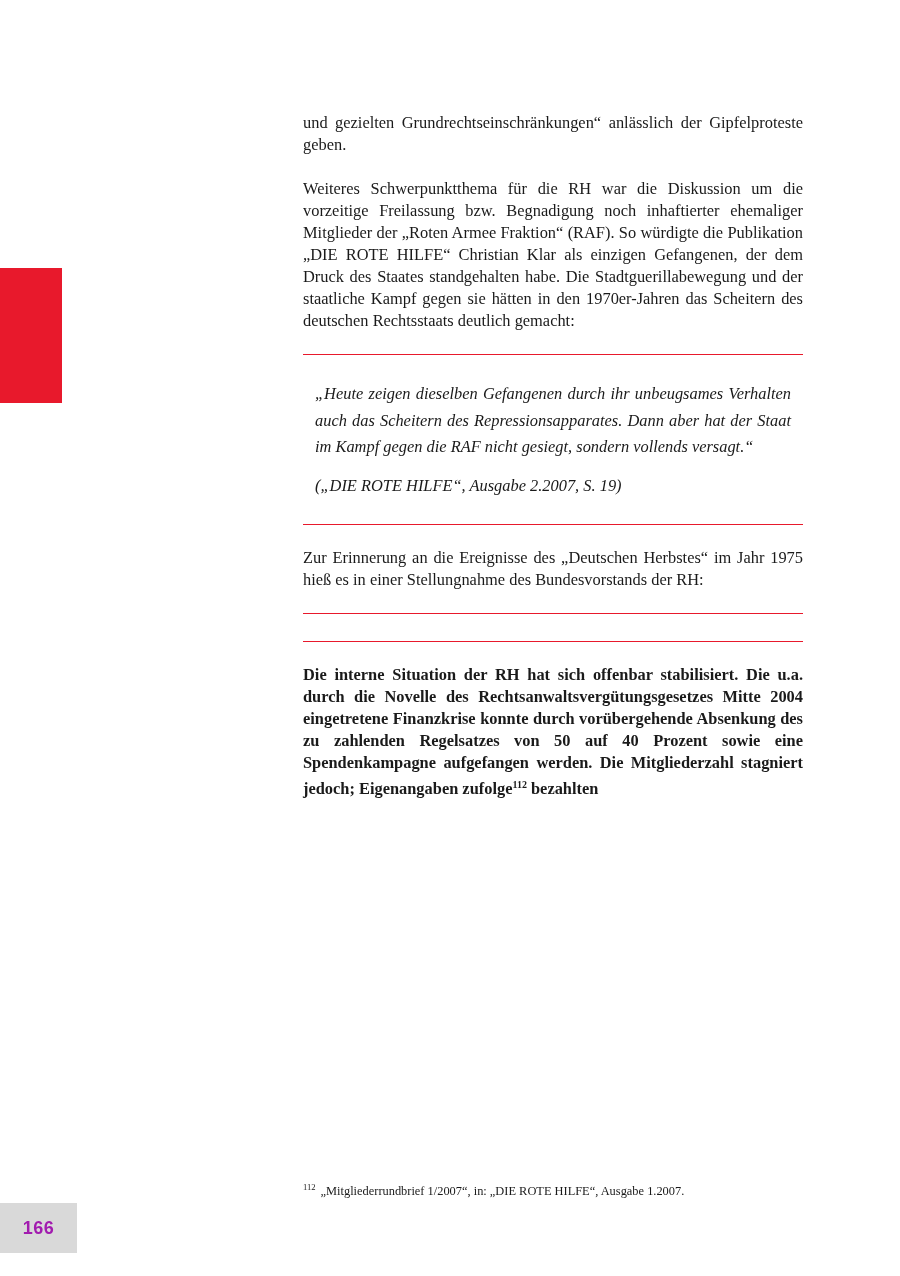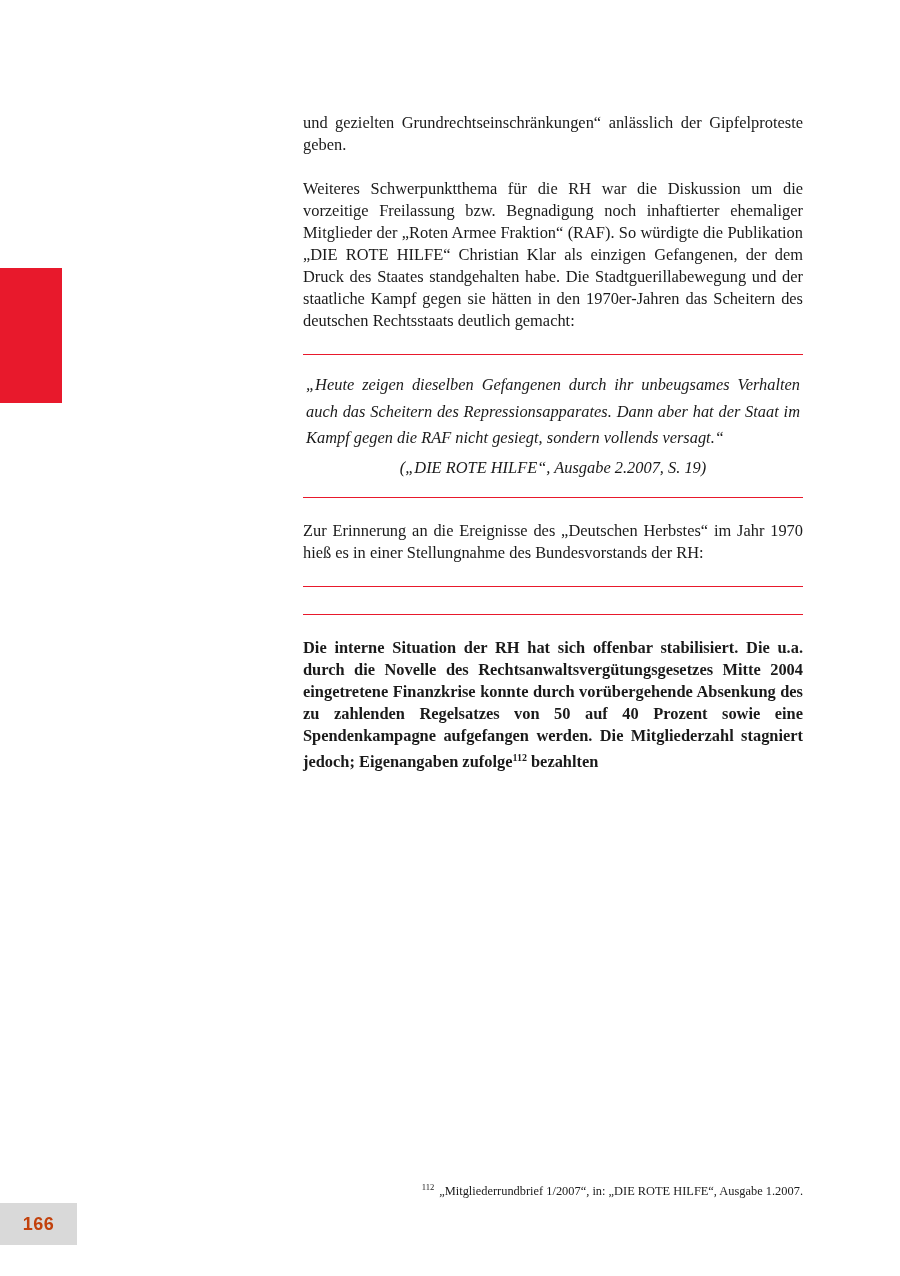--- a/index.html
+++ b/index.html
@@ -30,23 +30,23 @@
     height: 135px;
     background: #e8192c;
   }
 
   
   .page-number {
     position: absolute;
     left: 0;
     top: 1203px;
     width: 77px;
-    height: 42px;
+    height: 50px;
     background: #d9d9d9;
-    color: #c2410c;
+    color: #a21caf;
     font-family: "Liberation Sans", sans-serif;
     font-weight: bold;
     font-size: 18px;
     display: flex;
     align-items: center;
     justify-content: center;
     letter-spacing: 0.5px;
   }
 
   .content {
@@ -67,44 +67,44 @@
   p.body-par:last-child { margin-bottom: 0; font-weight: bold; }
 
   
   .quote-block {
     border-top: 1.6px solid #e8192c;
     border-bottom: 1.6px solid #e8192c;
     padding: 14px 0 13px 0;
     margin: 20px 0 22px 0;
   }
   .quote-block p {
-    margin: 3px;
+    margin: 12px;
     font-style: italic;
     font-size: 16.4px;
     line-height: 26.6px;
     text-align: justify;
   }
   .quote-block p.quote-text {
     text-align: justify;
   }
   .quote-block p.quote-source {
-    text-align: center;
+    text-align: left;
   }
 
   
   .footnote-area {
     position: absolute;
     left: 303px;
     top: 1178px;
     width: 500px;
   }
   .footnote {
     font-size: 12.4px;
     line-height: 18px;
-    text-align: right;
+    text-align: left;
   }
   .footnote sup {
     font-size: 8.6px;
     vertical-align: super;
     margin-right: 5px;
   }
 
   sup.fn-ref {
     font-size: 10px;
     vertical-align: super;
@@ -123,21 +123,21 @@
 
     <p class="body-par">und gezielten Grundrechtseinschränkungen“ anlässlich der Gipfelproteste geben.</p>
 
     <p class="body-par">Weiteres Schwerpunktthema für die RH war die Diskussion um die vorzeitige Freilassung bzw. Begnadigung noch inhaftierter ehemaliger Mitglieder der „Roten Armee Fraktion“ (RAF). So würdigte die Publikation „DIE ROTE HILFE“ Christian Klar als einzigen Gefangenen, der dem Druck des Staates standgehalten habe. Die Stadtguerillabewegung und der staatliche Kampf gegen sie hätten in den 1970er-Jahren das Scheitern des deutschen Rechtsstaats deutlich gemacht:</p>
 
     <div class="quote-block">
       <p class="quote-text">„Heute zeigen dieselben Gefangenen durch ihr unbeugsames Verhalten auch das Scheitern des Repressionsapparates. Dann aber hat der Staat im Kampf gegen die RAF nicht gesiegt, sondern vollends versagt.“</p>
       <p class="quote-source">(„DIE ROTE HILFE“, Ausgabe 2.2007, S. 19)</p>
     </div>
 
-    <p class="body-par">Zur Erinnerung an die Ereignisse des „Deutschen Herbstes“ im Jahr 1970 hieß es in einer Stellungnahme des Bundesvorstands der RH:</p>
+    <p class="body-par">Zur Erinnerung an die Ereignisse des „Deutschen Herbstes“ im Jahr 1975 hieß es in einer Stellungnahme des Bundesvorstands der RH:</p>
 
     <div class="quote-block">
     </div>
 
     <p class="body-par"><span>Die interne Situation der RH hat sich offenbar stabilisiert. Die u.a. durch die Novelle des Rechtsanwaltsvergütungsgesetzes Mitte 2004 eingetretene Finanzkrise konnte durch vorübergehende Absenkung des zu zahlenden Regelsatzes von 50 auf 40 Prozent sowie eine Spendenkampagne aufgefangen werden. Die Mitgliederzahl stagniert jedoch; Eigenangaben zufolge</span><sup class="fn-ref">112</sup><span> bezahlten</span></p>
 
   </div>
 
   <div class="footnote-area">
     <div class="footnote"><sup>112</sup><span>„Mitgliederrundbrief 1/2007“, in: „DIE ROTE HILFE“, Ausgabe 1.2007.</span></div>

